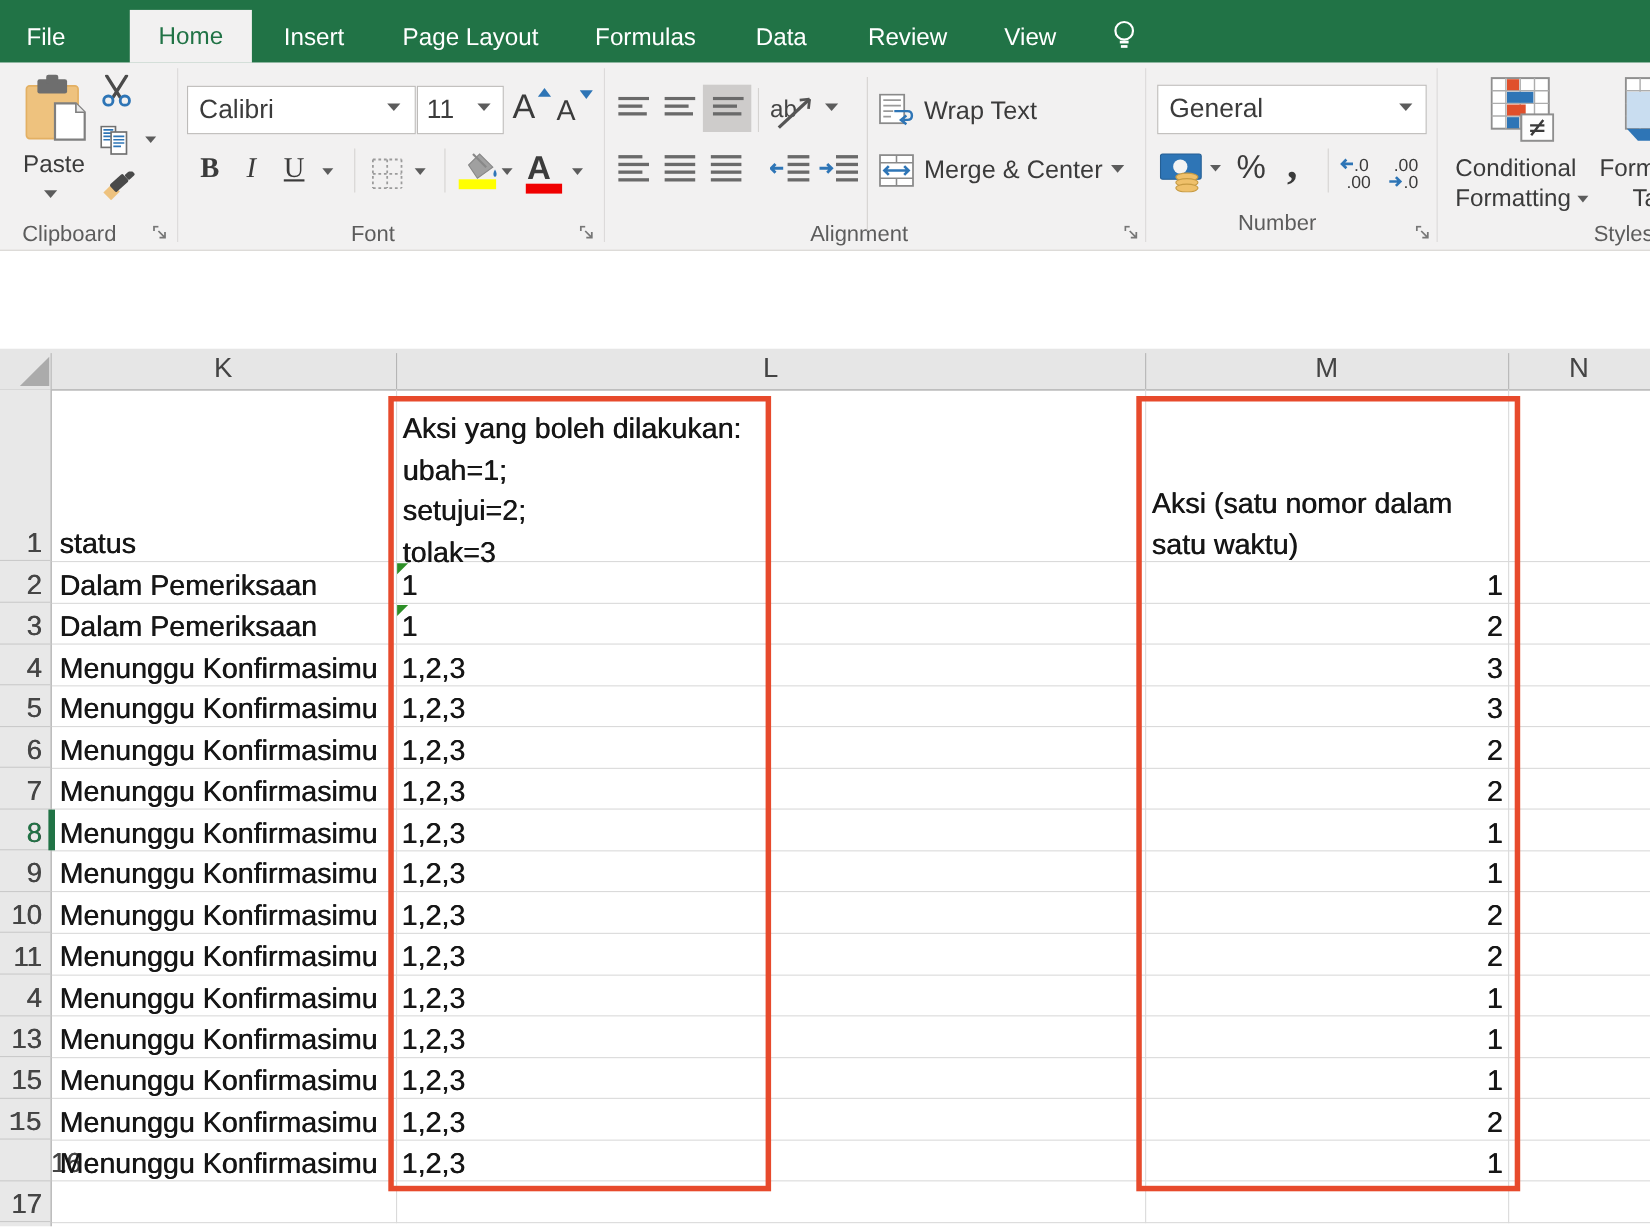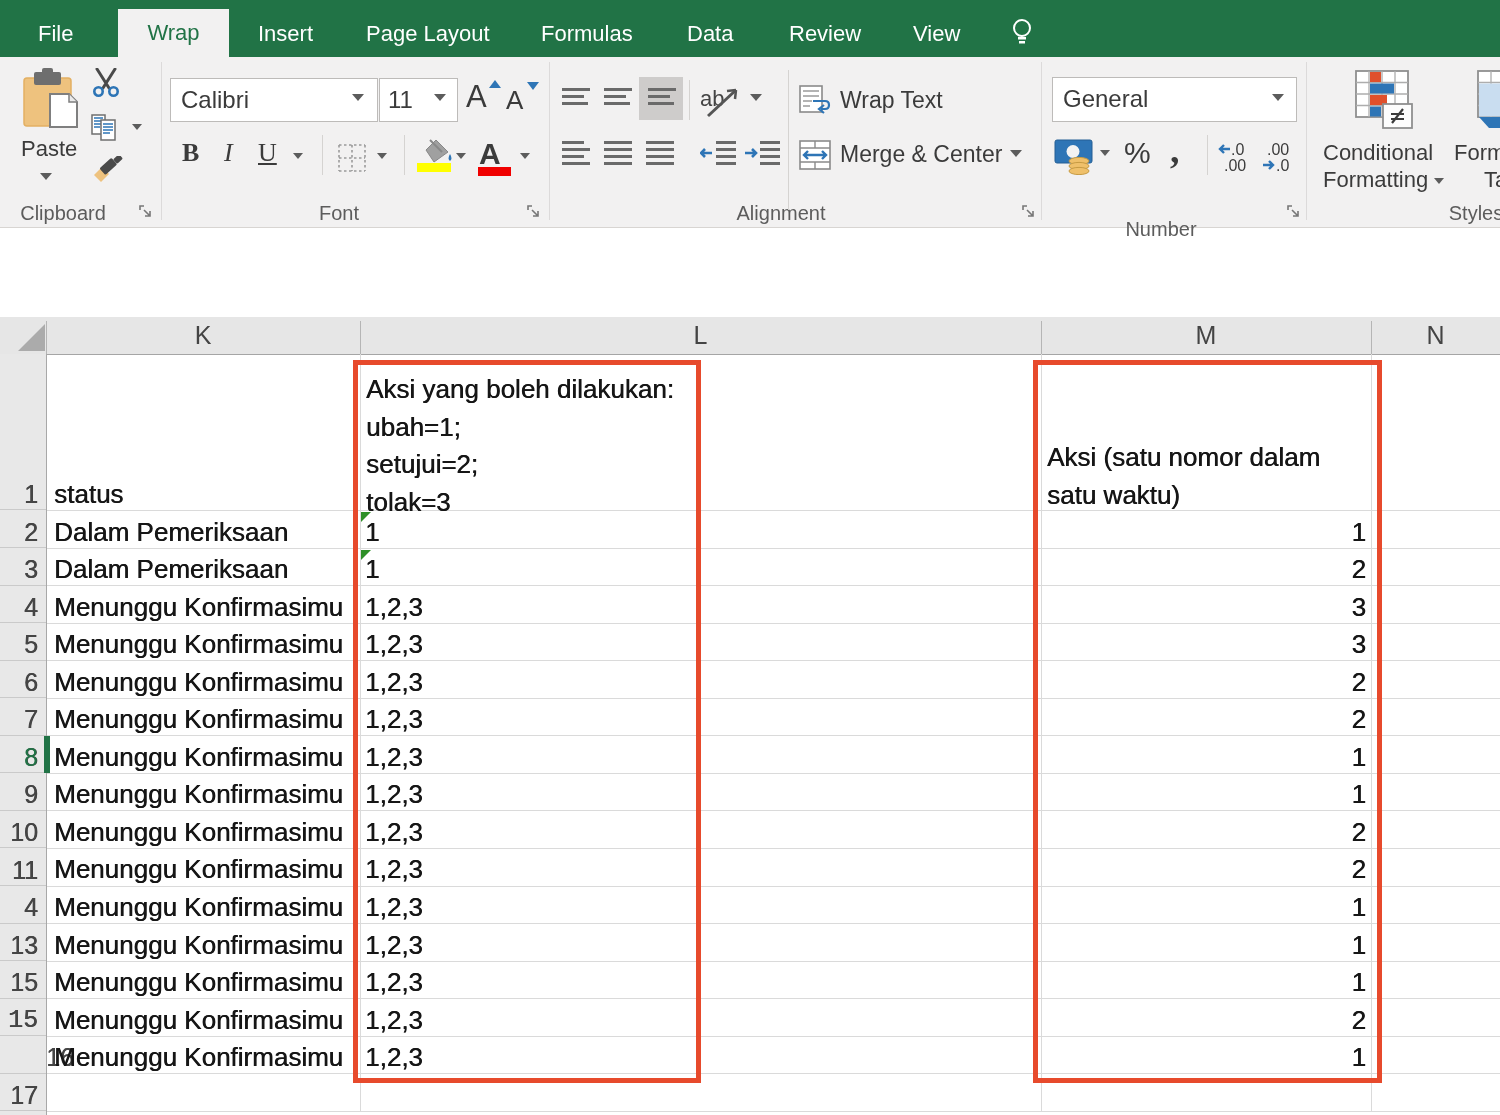--- a/index.html
+++ b/index.html
@@ -31,22 +31,22 @@
   .hline{position:absolute;left:47px;width:1453px;height:1px;background:#dadada;}
   .cell{position:absolute;font-size:26px;color:#161616;white-space:nowrap;line-height:30px;text-shadow:0.5px 0 0 #161616;}
   .redbox{position:absolute;border:5px solid #e74a2c;}
   .dogear{position:absolute;width:0;height:0;border-top:10px solid #2d8f27;border-right:10px solid transparent;}
 </style>
 </head>
 <body>
 <div id="app">
 
   <div class="abs" id="tabbar"></div>
-  <div class="tab" style="left:38px;text-align:center;">File</div>
-  <div id="hometab">Wrap</div>
+  <div class="tab" style="left:24px;text-align:center;">File</div>
+  <div id="hometab">Home</div>
   <div class="tab" style="left:258px;">Insert</div>
   <div class="tab" style="left:366px;">Page Layout</div>
   <div class="tab" style="left:541px;">Formulas</div>
   <div class="tab" style="left:687px;">Data</div>
   <div class="tab" style="left:789px;">Review</div>
   <div class="tab" style="left:913px;">View</div>
   <svg class="abs" style="left:1010px;top:18px;" width="24" height="30" viewBox="0 0 24 30">
     <circle cx="12" cy="10" r="8" fill="none" stroke="#fff" stroke-width="2"></circle>
     <rect x="8" y="19" width="8" height="2.5" fill="#fff"></rect>
     <rect x="9" y="23" width="6" height="2.5" fill="#fff"></rect>
@@ -54,21 +54,21 @@
 
   <div class="abs" id="ribbon"></div>
   <div id="ribbonstuff">
       <div class="abs" style="left:161px;top:62px;width:1px;height:158px;background:#dcdada;"></div>
 <div class="abs" style="left:549px;top:62px;width:1px;height:158px;background:#dcdada;"></div>
 <div class="abs" style="left:1041px;top:62px;width:1px;height:158px;background:#dcdada;"></div>
 <div class="abs" style="left:1306px;top:62px;width:1px;height:158px;background:#dcdada;"></div>
 <div class="abs glabel2" style="left:63px;top:202px;transform:translateX(-50%);font-size:20px;color:#5c5c5c;">Clipboard</div>
 <div class="abs glabel2" style="left:339px;top:202px;transform:translateX(-50%);font-size:20px;color:#5c5c5c;">Font</div>
 <div class="abs glabel2" style="left:781px;top:202px;transform:translateX(-50%);font-size:20px;color:#5c5c5c;">Alignment</div>
-<div class="abs glabel2" style="left:1161px;top:218px;transform:translateX(-50%);font-size:20px;color:#5c5c5c;">Number</div>
+<div class="abs glabel2" style="left:1161px;top:192px;transform:translateX(-50%);font-size:20px;color:#5c5c5c;">Number</div>
 <div class="abs glabel2" style="left:1476px;top:202px;transform:translateX(-50%);font-size:20px;color:#5c5c5c;">Styles</div>
 <svg class="abs" style="left:139px;top:205px;" width="14" height="14" viewBox="0 0 14 14">
 <path d="M1 5 V1 H5" stroke="#777" stroke-width="1.6" fill="none"></path>
 <path d="M5 5 L11 11 M11 6 V11 H6" stroke="#777" stroke-width="1.6" fill="none"></path>
       </svg>
 <svg class="abs" style="left:527px;top:205px;" width="14" height="14" viewBox="0 0 14 14">
 <path d="M1 5 V1 H5" stroke="#777" stroke-width="1.6" fill="none"></path>
 <path d="M5 5 L11 11 M11 6 V11 H6" stroke="#777" stroke-width="1.6" fill="none"></path>
       </svg>
 <svg class="abs" style="left:1022px;top:205px;" width="14" height="14" viewBox="0 0 14 14">

